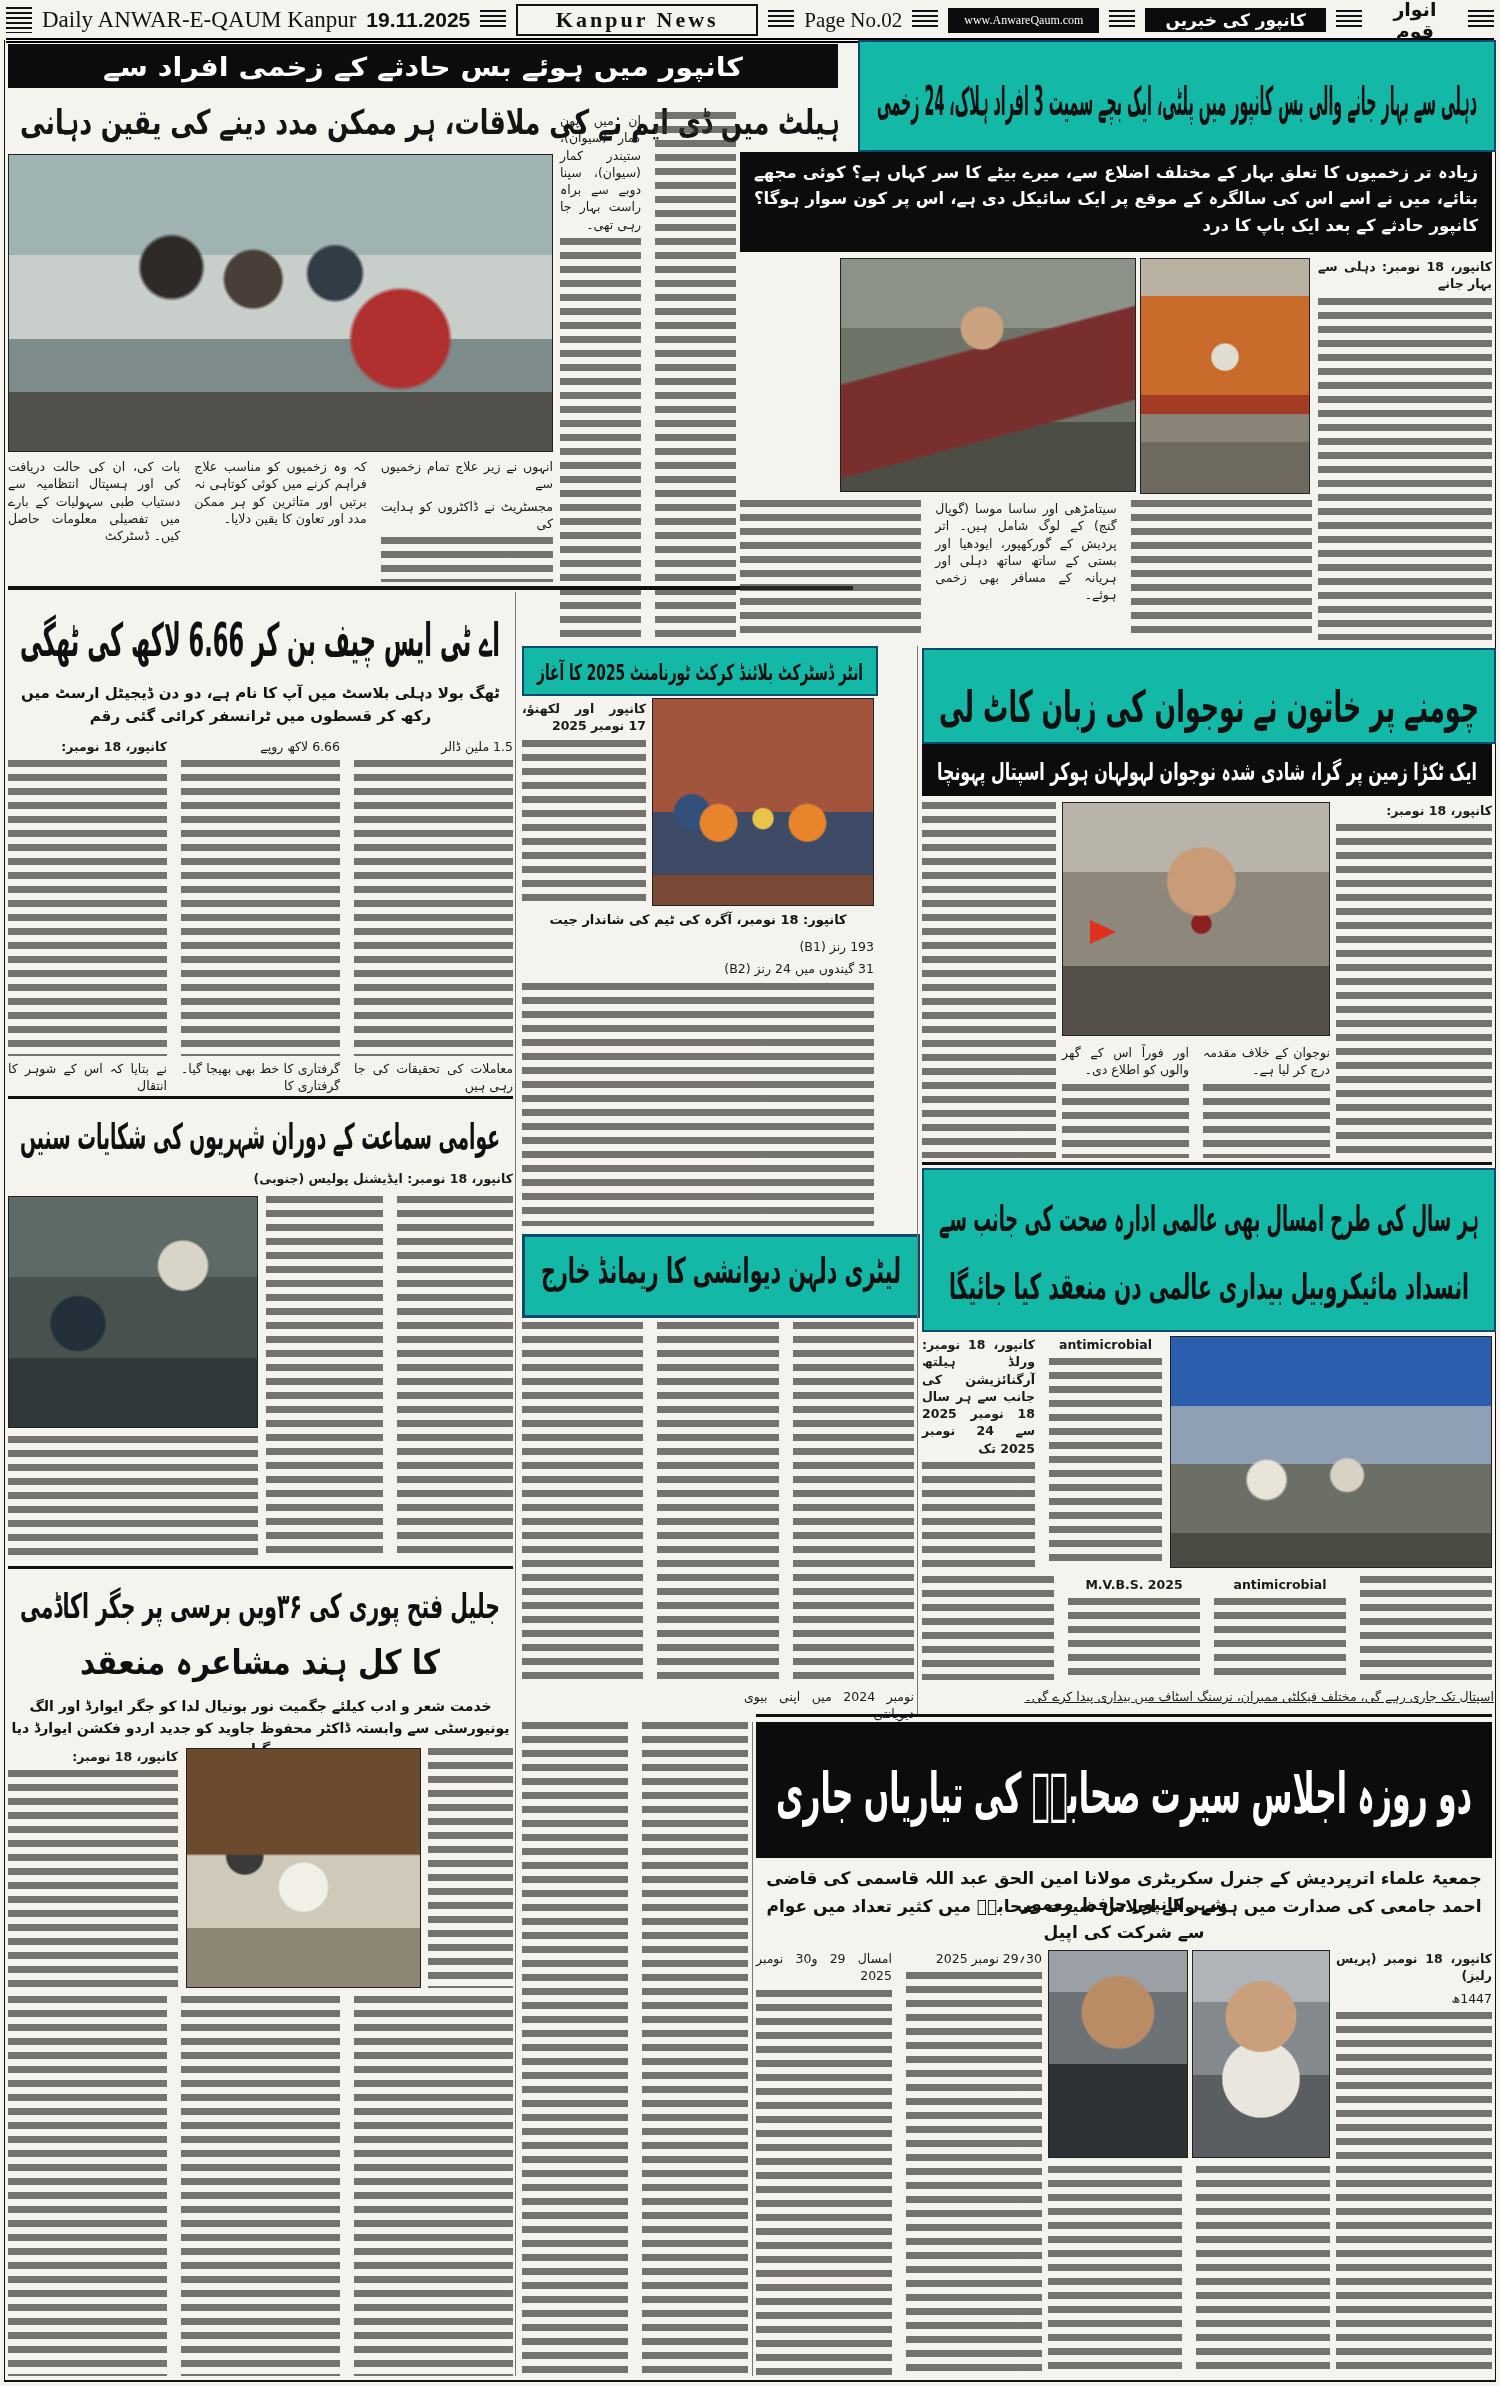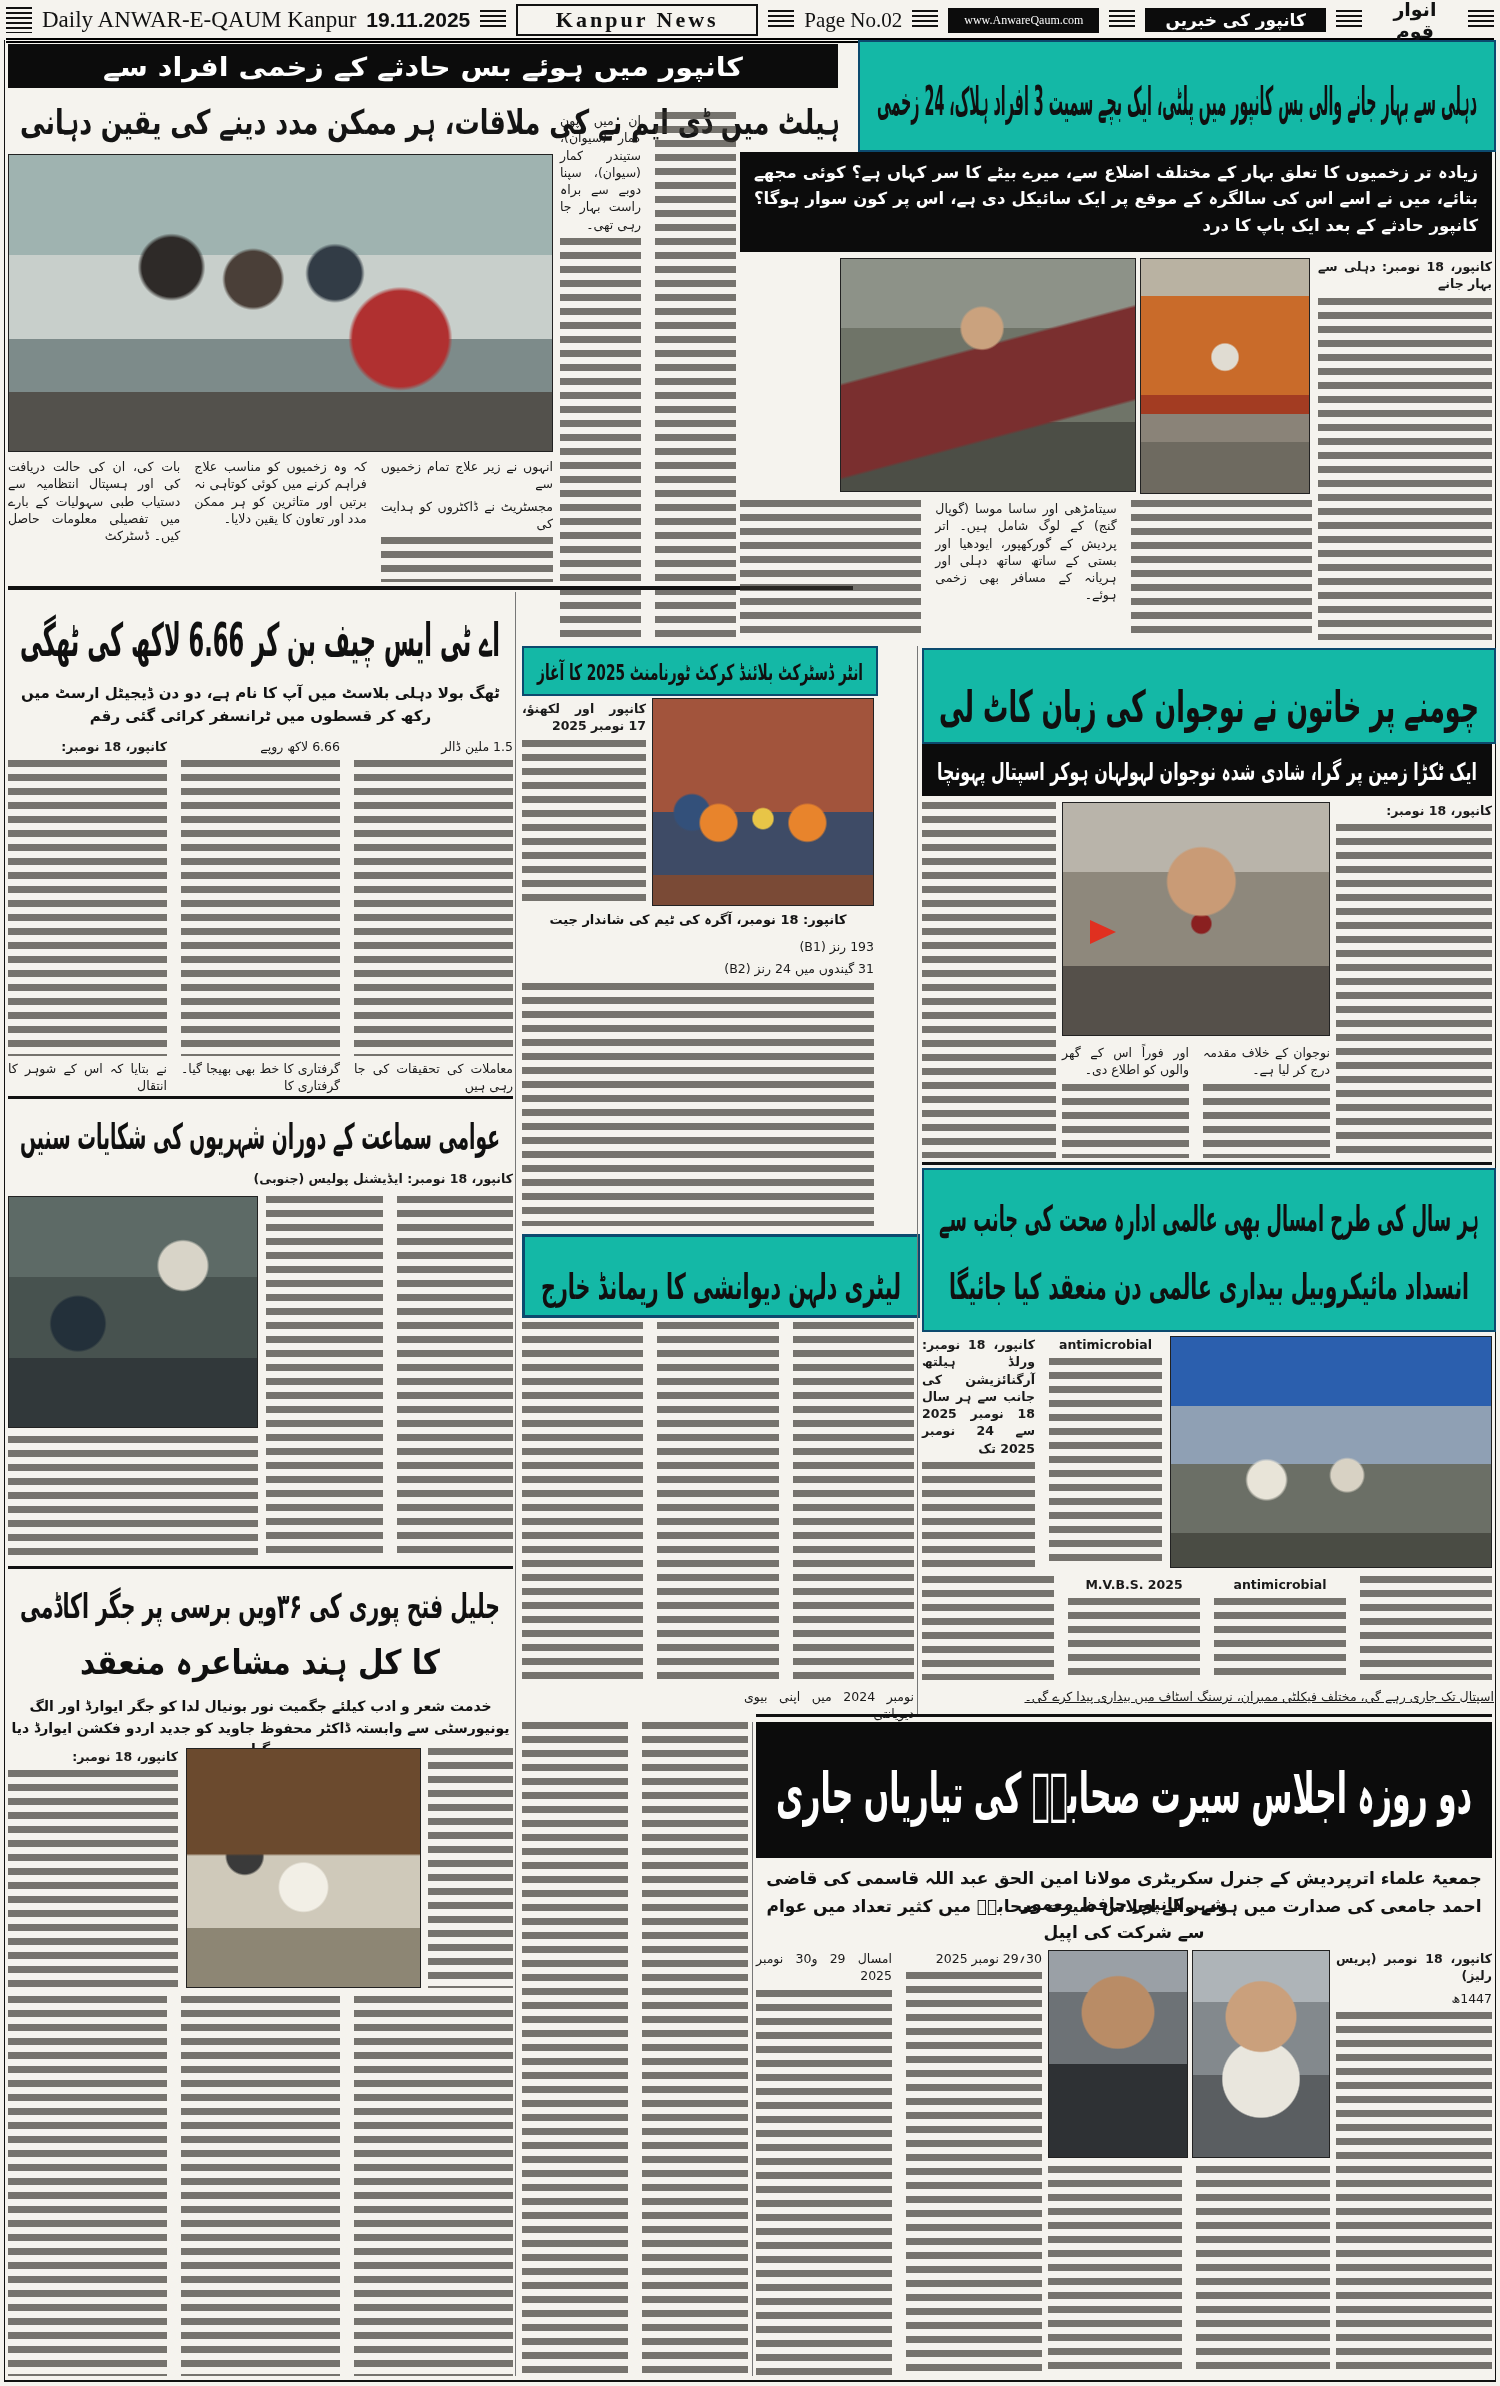--- a/index.html
+++ b/index.html
@@ -244,21 +244,21 @@
   </div>
   <div class="abs cap" style="left:522px;top:912px;width:352px;">کانپور: 18 نومبر، آگرہ کی ٹیم کی شاندار جیت</div>
   <div class="abs cols" style="left:522px;top:938px;width:352px;height:288px;">
     <div class="col">
         <div class="snip">193 رنز (B1)</div>
          <div class="snip">31 گیندوں میں 24 رنز (B2)</div>
          <div class="greek fill"></div>
       </div>
   </div>
 
-  <div class="abs frame" style="left:522px;top:1234px;width:392px;height:78px;display:flex;align-items:flex-end;justify-content:center;border-width:3px;">
+  <div class="abs frame" style="left:522px;top:1234px;width:392px;height:78px;display:flex;align-items:flex-start;justify-content:center;border-width:3px;">
     <svg width="376" height="62">
       <text x="188" y="46" text-anchor="middle" direction="rtl" fill="#101010" font-size="36" font-weight="bold" textLength="360" lengthAdjust="spacingAndGlyphs">لیٹری دلہن دیوانشی کا ریمانڈ خارج</text>
     </svg>
   </div>
   <div class="abs cols" style="left:522px;top:1322px;width:392px;height:360px;">
     <div class="col">
         <div class="greek fill"></div>
       </div>
     <div class="col">
         <div class="greek fill"></div>

